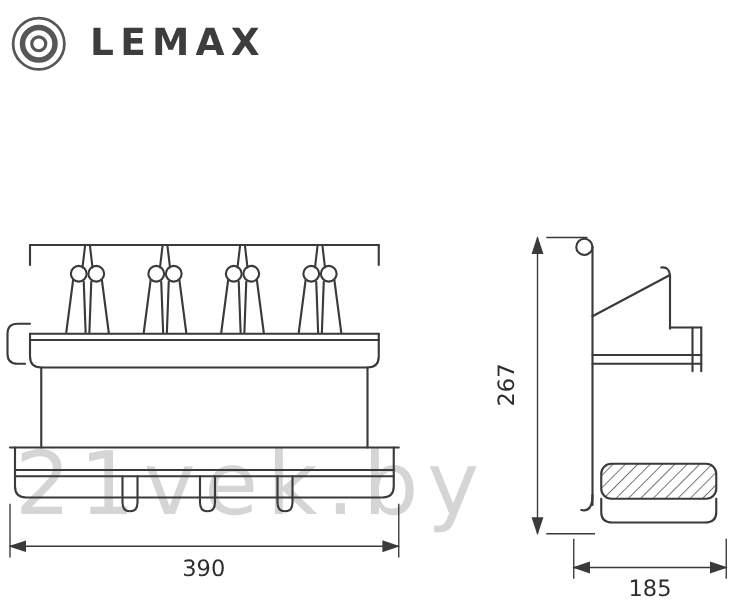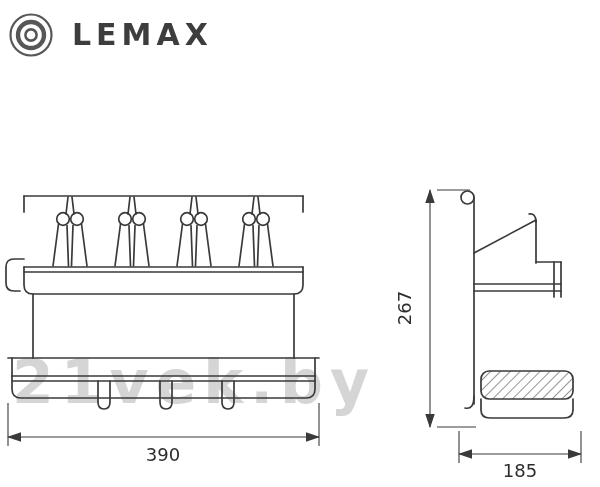--- a/index.html
+++ b/index.html
@@ -21,22 +21,22 @@
     font-weight: 700;
     letter-spacing: 5px;
     color: #3d3d3d;
     line-height: 46px;
   }
   
   .watermark {
     position: absolute;
     left: 12px;
     top: 352px;
-    font-size: 60px;
-    font-weight: 700;
+    font-size: 70px;
+    font-weight: 400;
     letter-spacing: 7px;
     line-height: 1;
     color: var(--wm-color, #d5d5d5);
     white-space: nowrap;
     user-select: none;
     z-index: 1;
   }
   
   .drawing {
     position: absolute;

